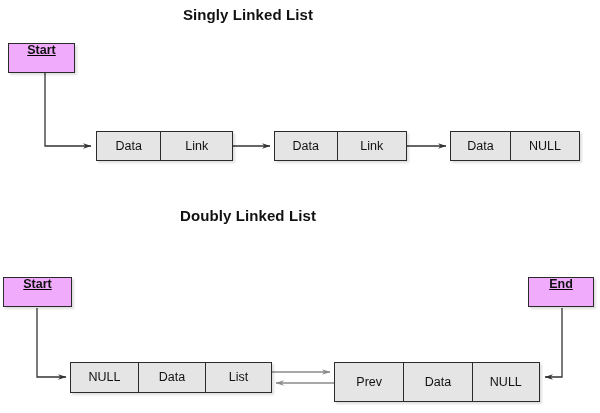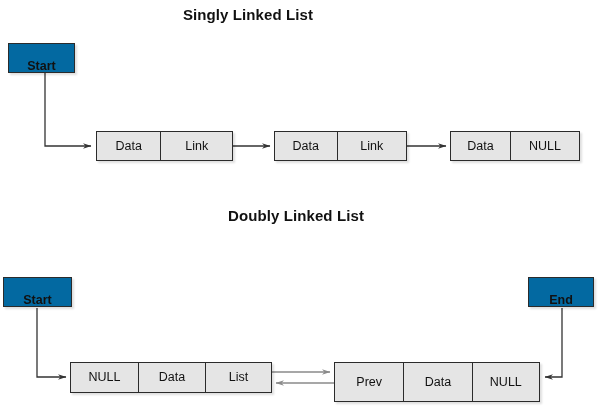--- a/index.html
+++ b/index.html
@@ -24,31 +24,32 @@
   .title {
     position: absolute;
     width: 496px;
     text-align: center;
     font-weight: bold;
     font-size: 15px;
     color: #111111;
     letter-spacing: 0.1px;
   }
   #title-sll { top: 6px; }
-  #title-dll { top: 207px; padding-left: 48px; }
+  #title-dll { top: 207px; }
 
   .box {
     position: absolute;
     box-sizing: border-box;
-    background: #0369a1;
+    background: #f0abfc;
     border: 1.3px solid #2b2b2b;
     display: flex;
-    align-items: flex-end;
+    align-items: flex-start;
     justify-content: center;
     box-shadow: 2px 2px 2px rgba(0,0,0,0.13);
+    text-decoration: underline;
   }
   .box-label {
     font-size: 12.5px;
     font-weight: bold;
     color: #111111;
     line-height: 1;
   }
 
   .node {
     position: absolute;

